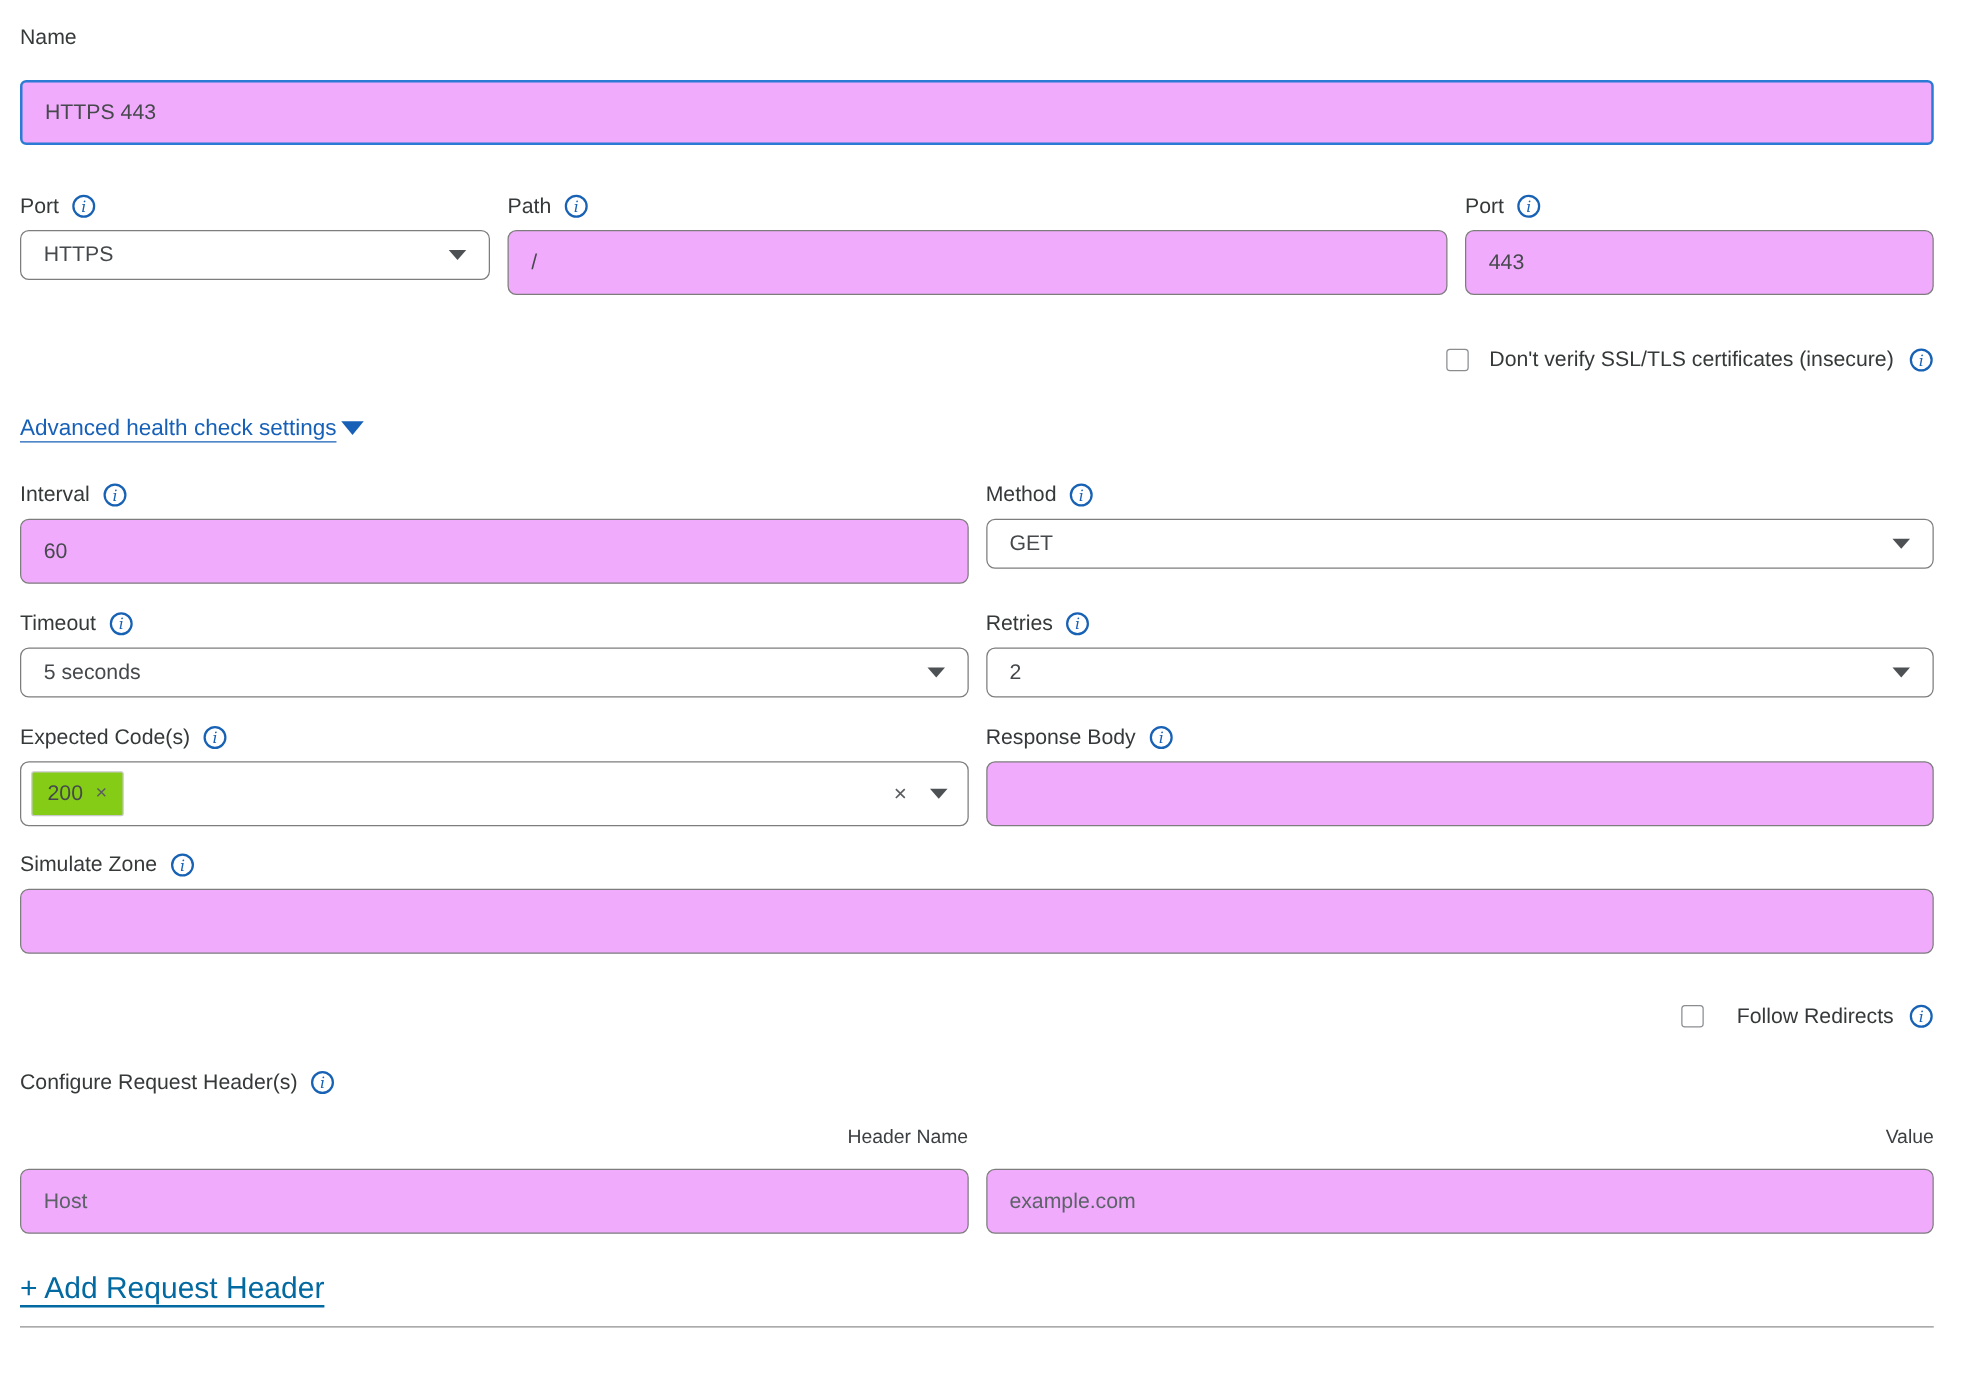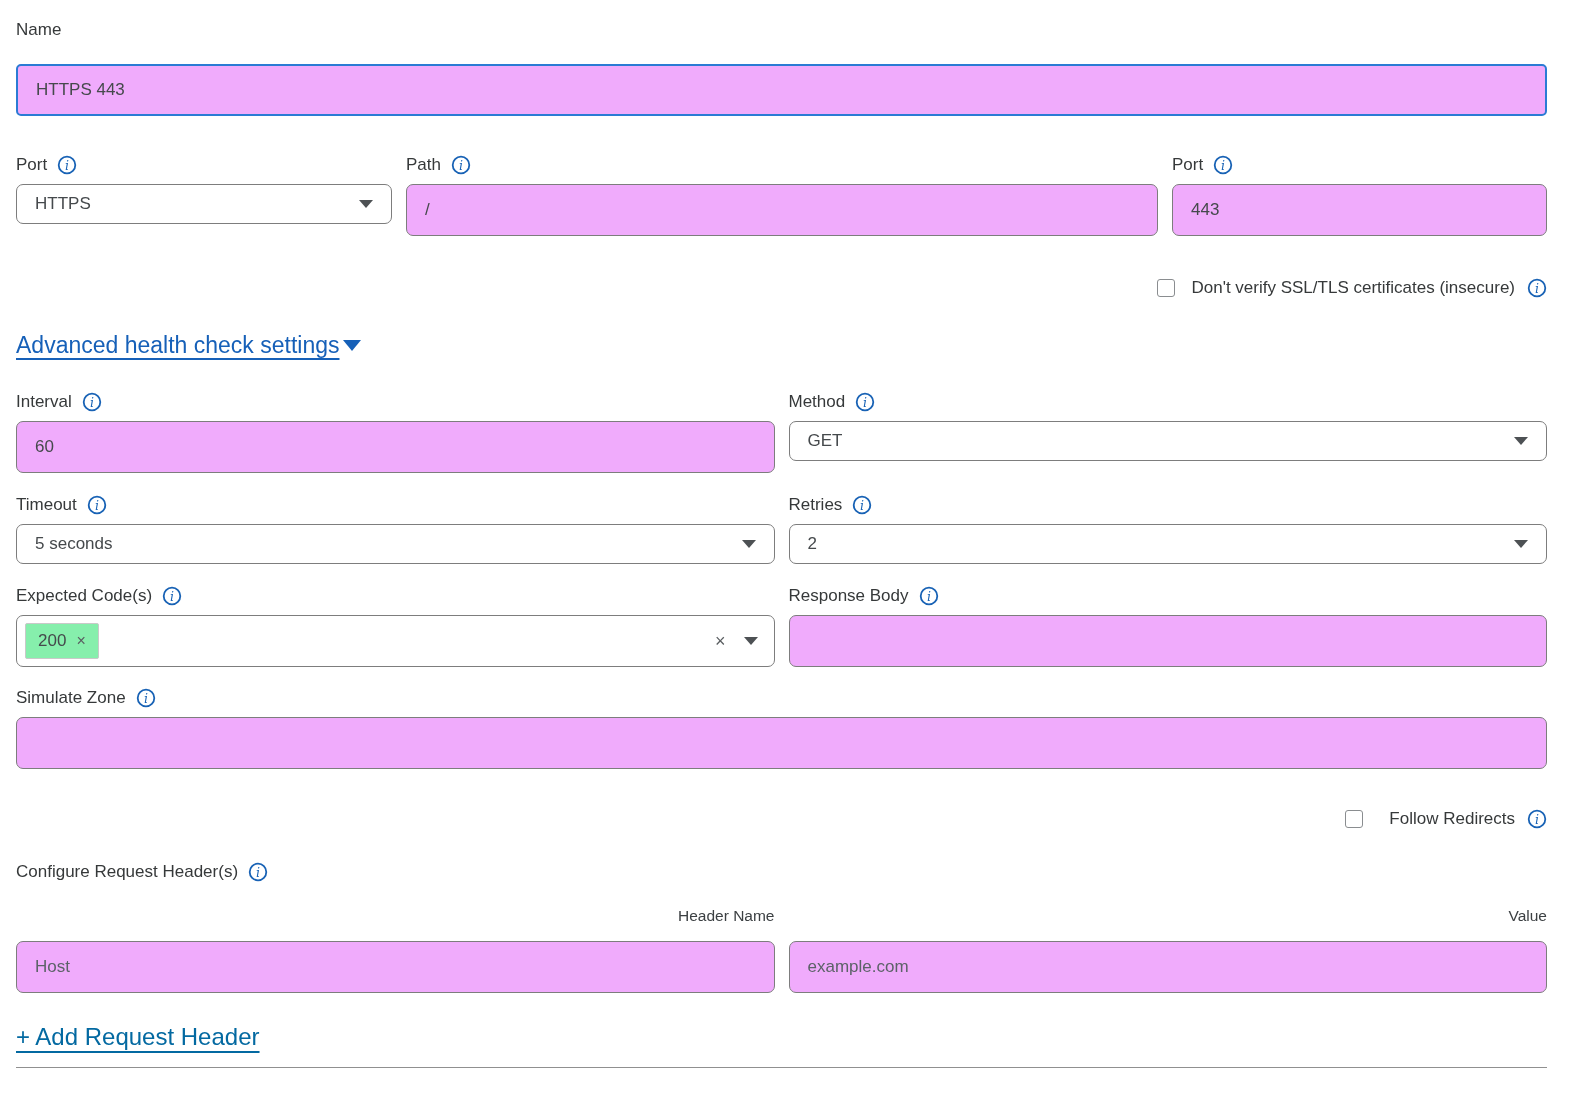--- a/index.html
+++ b/index.html
@@ -92,21 +92,21 @@
     border: 1.6px solid #8a8d90;
     border-radius: 3px;
     background: #fff;
     cursor: pointer;
     flex: 0 0 auto;
   }
   .checkbox-label { display: flex; align-items: center; gap: 12px; }
 
   .advanced-link-row { margin-bottom: 30px; }
   .advanced-link {
-    font-size: 23px;
+    font-size: 18px;
     color: #1660b8;
     text-decoration: underline;
     text-underline-offset: 5px;
     cursor: pointer;
     display: inline-flex;
     align-items: center;
   }
   .advanced-link .caret-blue {
     width: 0; height: 0;
     border-left: 9px solid transparent;
@@ -130,21 +130,21 @@
     height: 52px;
     border: 1px solid #7d7d7d;
     border-radius: 7px;
     background: #fff;
     display: flex;
     align-items: center;
     padding: 0 16px 0 8px;
     cursor: pointer;
   }
   .tag {
-    background: #86efac;
+    background: #84cc16;
     border: 1px solid #c9c9c9;
     border-radius: 2px;
     height: 36px;
     display: inline-flex;
     align-items: center;
     gap: 10px;
     padding: 0 12px;
     font-size: 17px;
     color: #45494c;
   }

